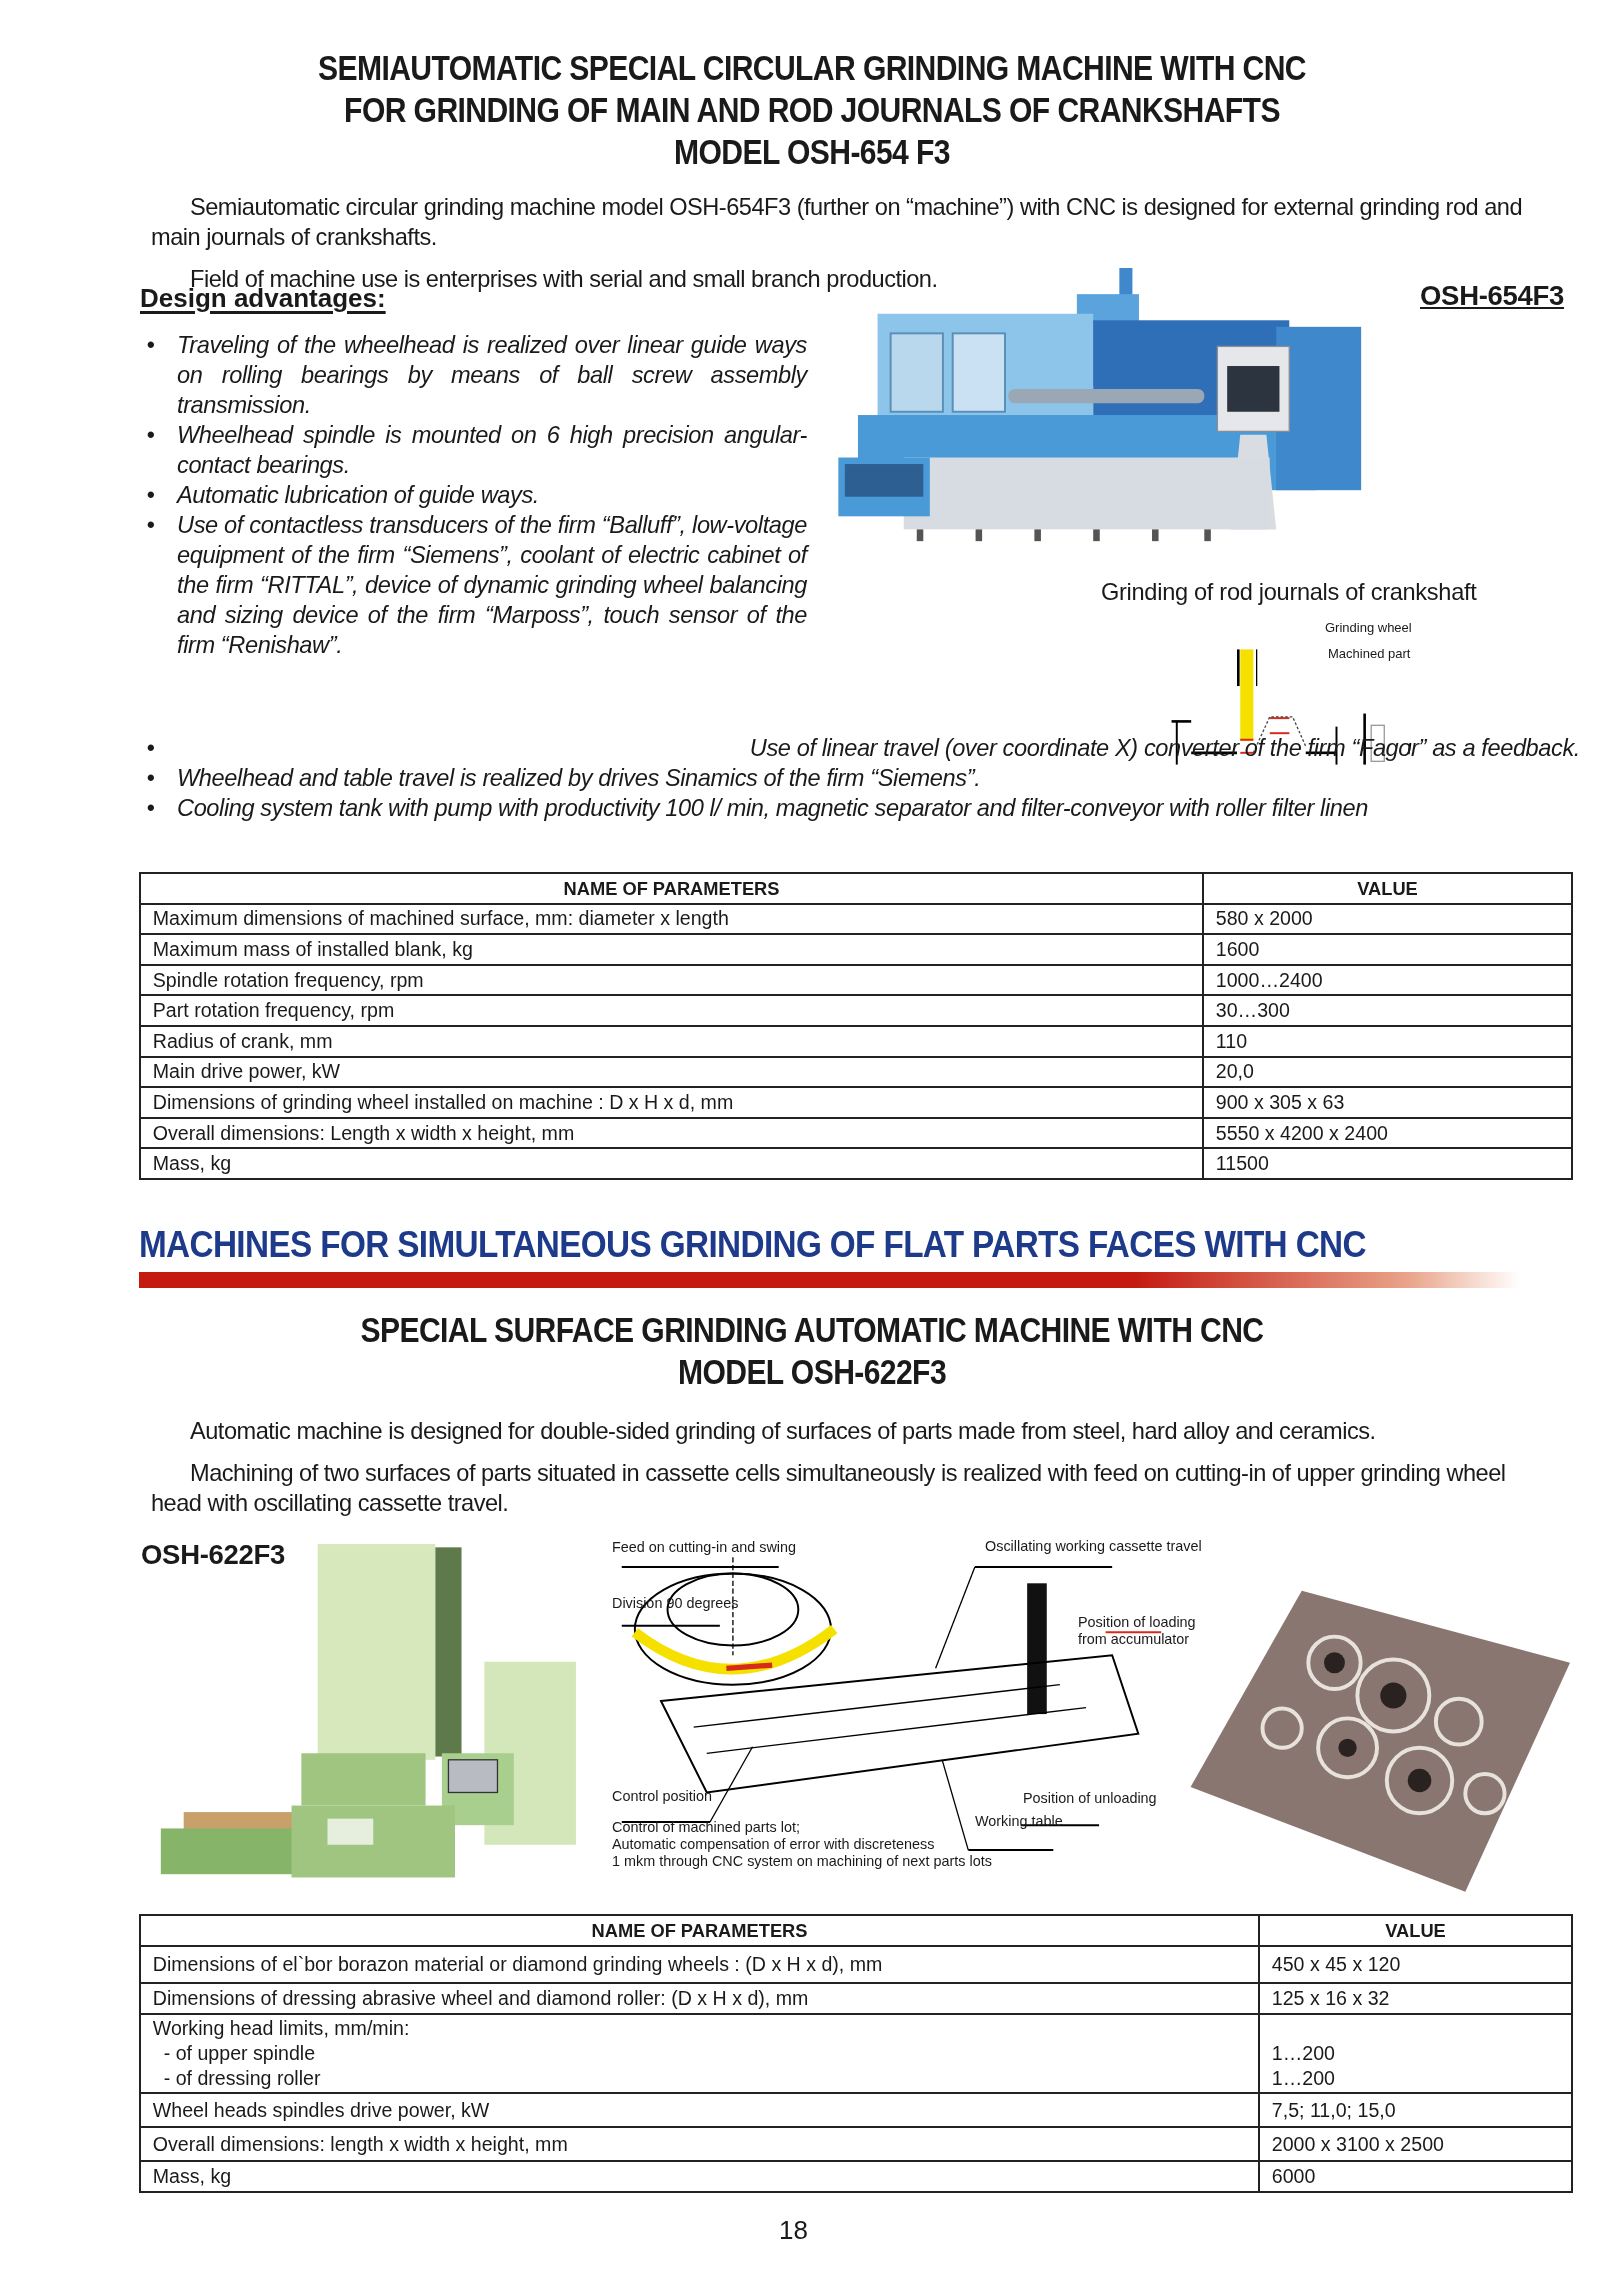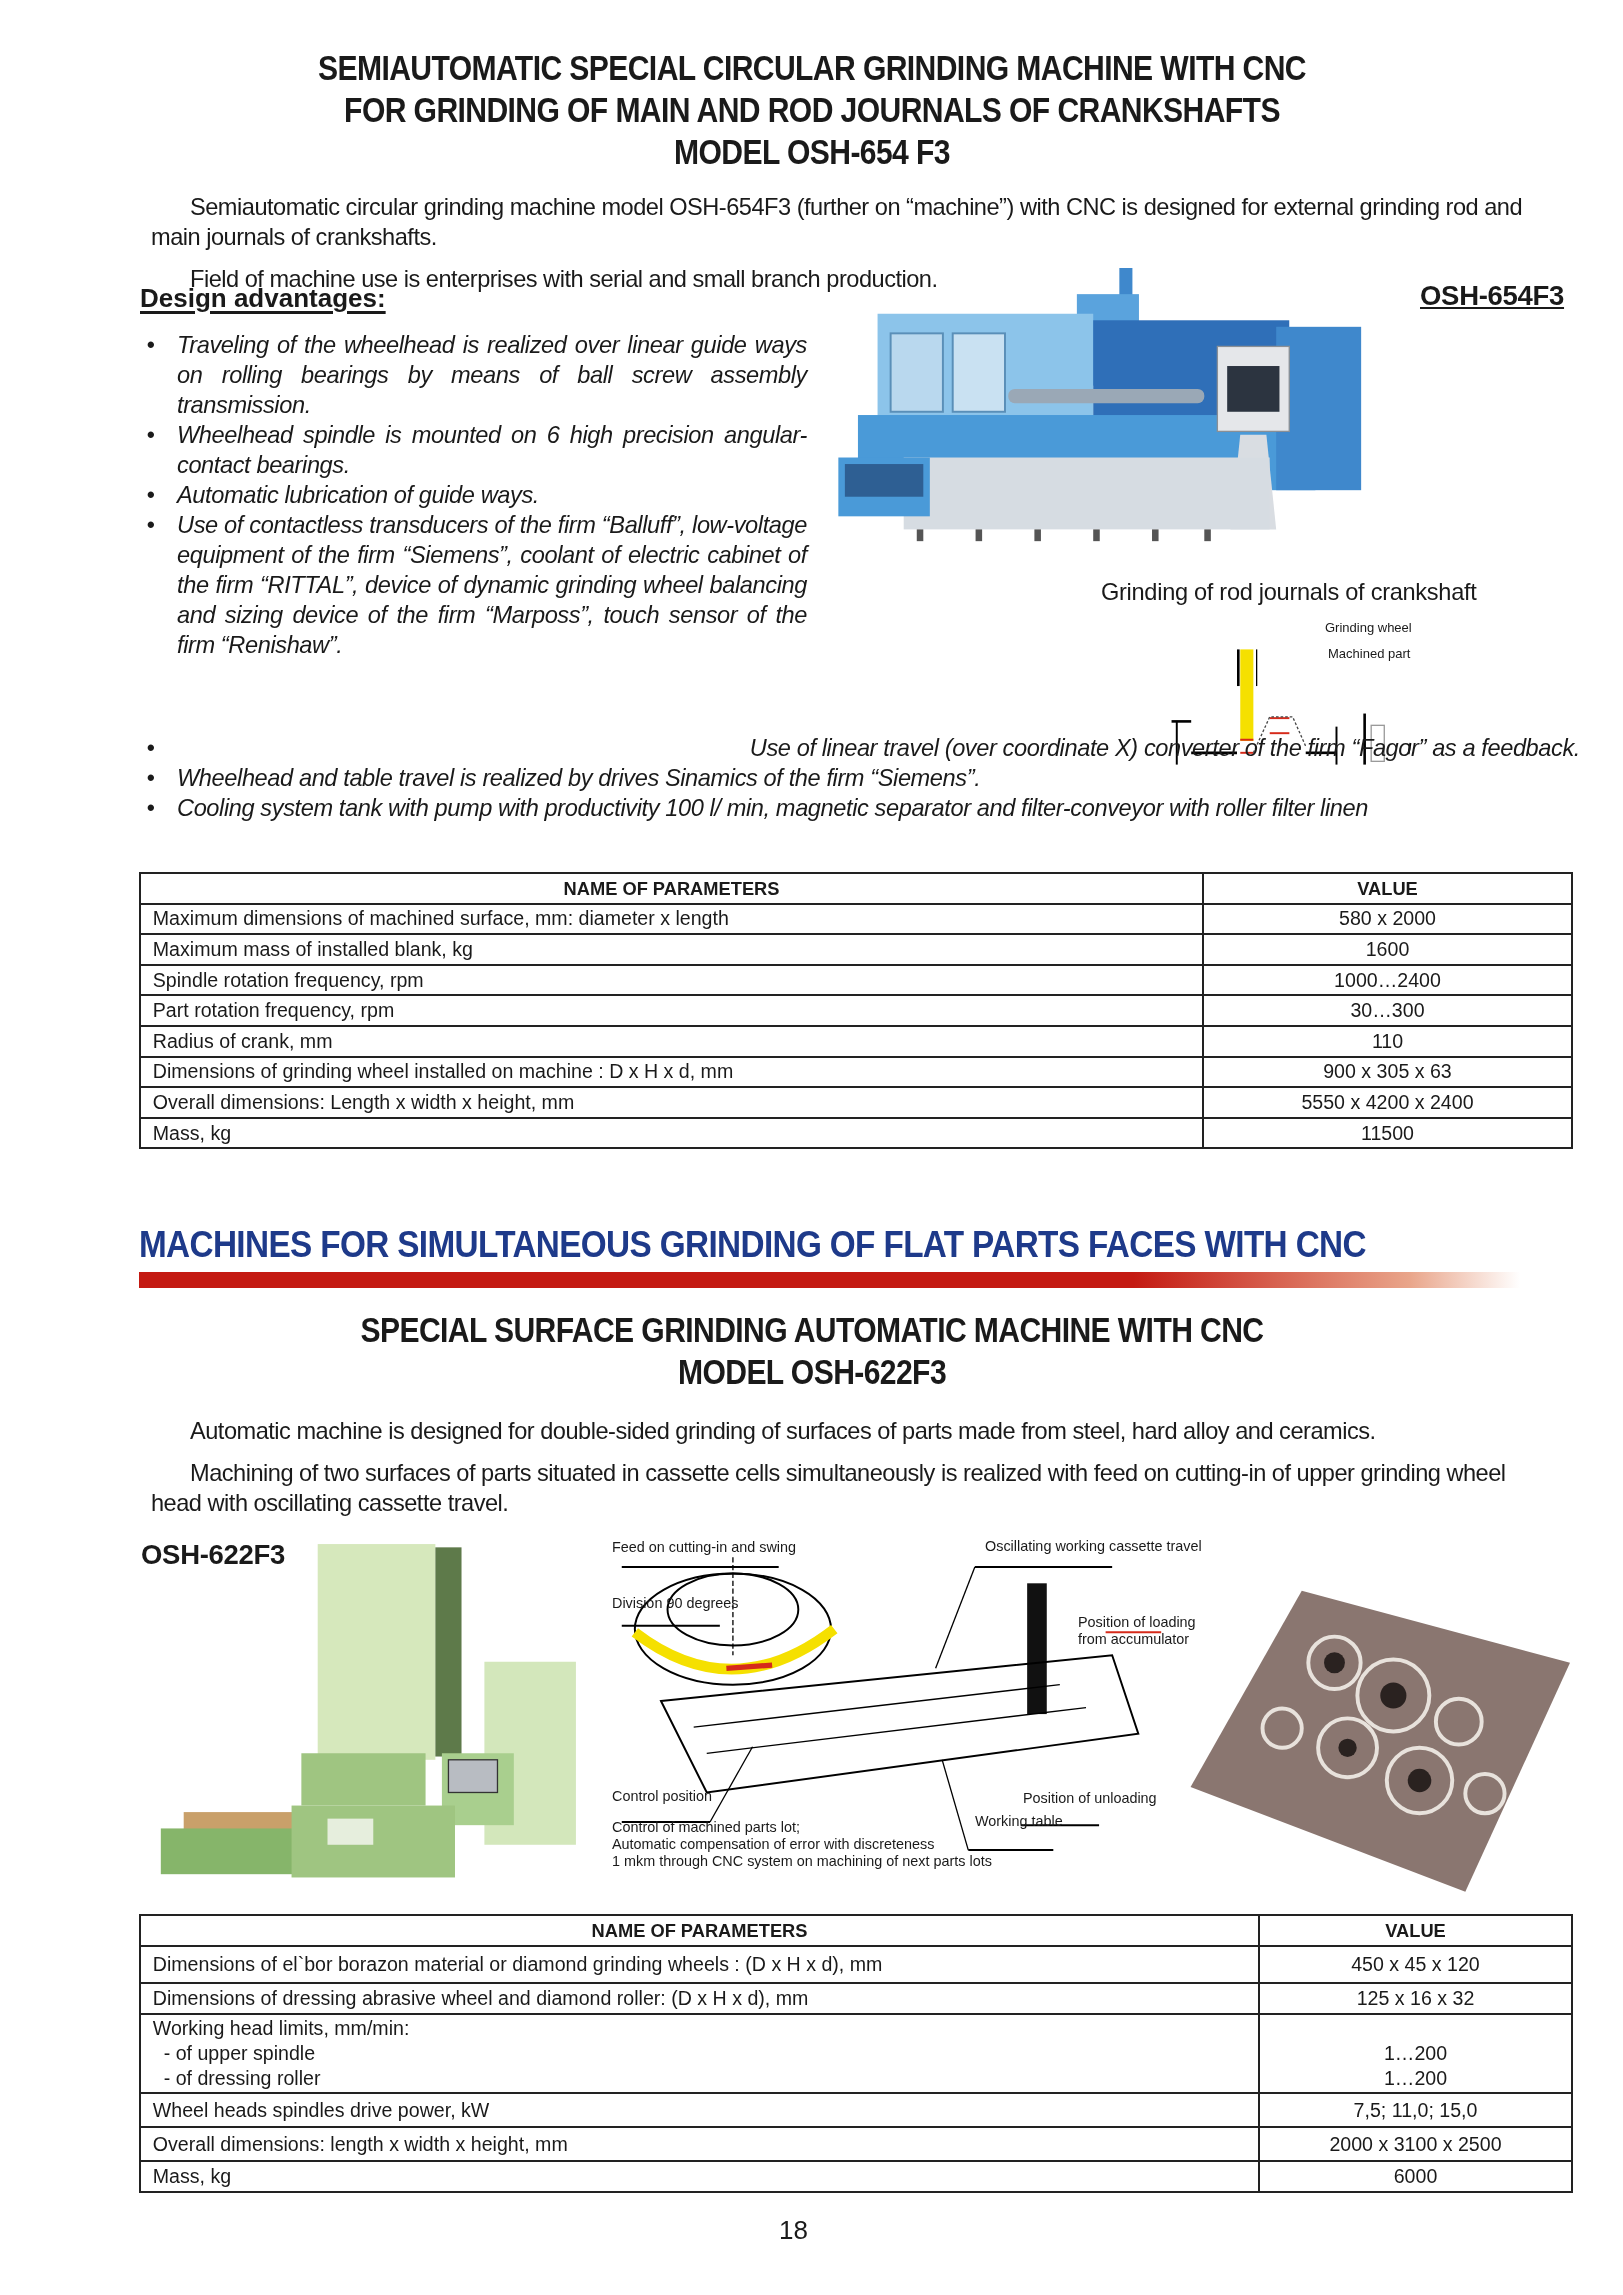--- a/index.html
+++ b/index.html
@@ -12,21 +12,21 @@
   .para p { margin: 12px; }
   .indent { text-indent: 39px; }
   .bul { font-size: 23.6px; line-height: 30px; letter-spacing: -0.4px; margin: 0; padding: 0; list-style: none; font-style: italic; }
   .bul li { position: relative; padding-left: 37px; text-align: justify; }
   .bul li::before { content: "•"; position: absolute; left: 6.5px; top: 0; font-size: 23.6px; }
   .design-h { font-weight: 700; font-size: 26px; text-decoration: underline; text-decoration-thickness: 2.6px; text-underline-offset: 3.9px; }
   .model-tag { font-weight: 700; font-size: 27.5px; letter-spacing: -0.3px; }
   table.spec { border-collapse: collapse; width: 100%; font-size: 19.6px; }
   table.spec td, table.spec th { border: 2.6px solid #222; padding: 1.3px 11.8px; height: 26px; line-height: 25px; margin-top: 6px; }
   table.spec th { font-weight: 700; font-size: 18.3px; text-align: center; }
-  table.spec td.val { text-align: center; }
+  table.spec td.val { }
   table.spec td.name { text-align: left; }
   .blue-h { font-weight: 700; font-size: 37px; color: #1e3a8a; letter-spacing: -0.7px; transform: scaleX(0.9); transform-origin: left; white-space: nowrap; }
   .red-bar { height: 15.7px; background: linear-gradient(to right, #c41a12 0%, #c41a12 72%, #e9a58a 92%, #ffffff 100%); }
   .cap { font-size: 14.4px; line-height: 17px; }
   .cap-sm { font-size: 13px; line-height: 17px; }
   .page-num { font-size: 26px; }
 </style>
 </head>
 <body>
 
@@ -138,20 +138,24 @@
         </tr>
       <tr>
           <td class="name">Part rotation frequency, rpm</td>
           <td class="val">30…300</td>
         </tr>
       <tr>
           <td class="name">Radius of crank, mm</td>
           <td class="val">110</td>
         </tr>
       <tr>
+          <td class="name">Main drive power, kW</td>
+          <td class="val">20,0</td>
+        </tr>
+      <tr>
           <td class="name">Dimensions of grinding wheel installed on machine : D x H x d, mm</td>
           <td class="val">900 x 305 x 63</td>
         </tr>
       <tr>
           <td class="name">Overall dimensions: Length x width x height, mm</td>
           <td class="val">5550 x 4200 x 2400</td>
         </tr>
       <tr>
           <td class="name">Mass, kg</td>
           <td class="val">11500</td>

